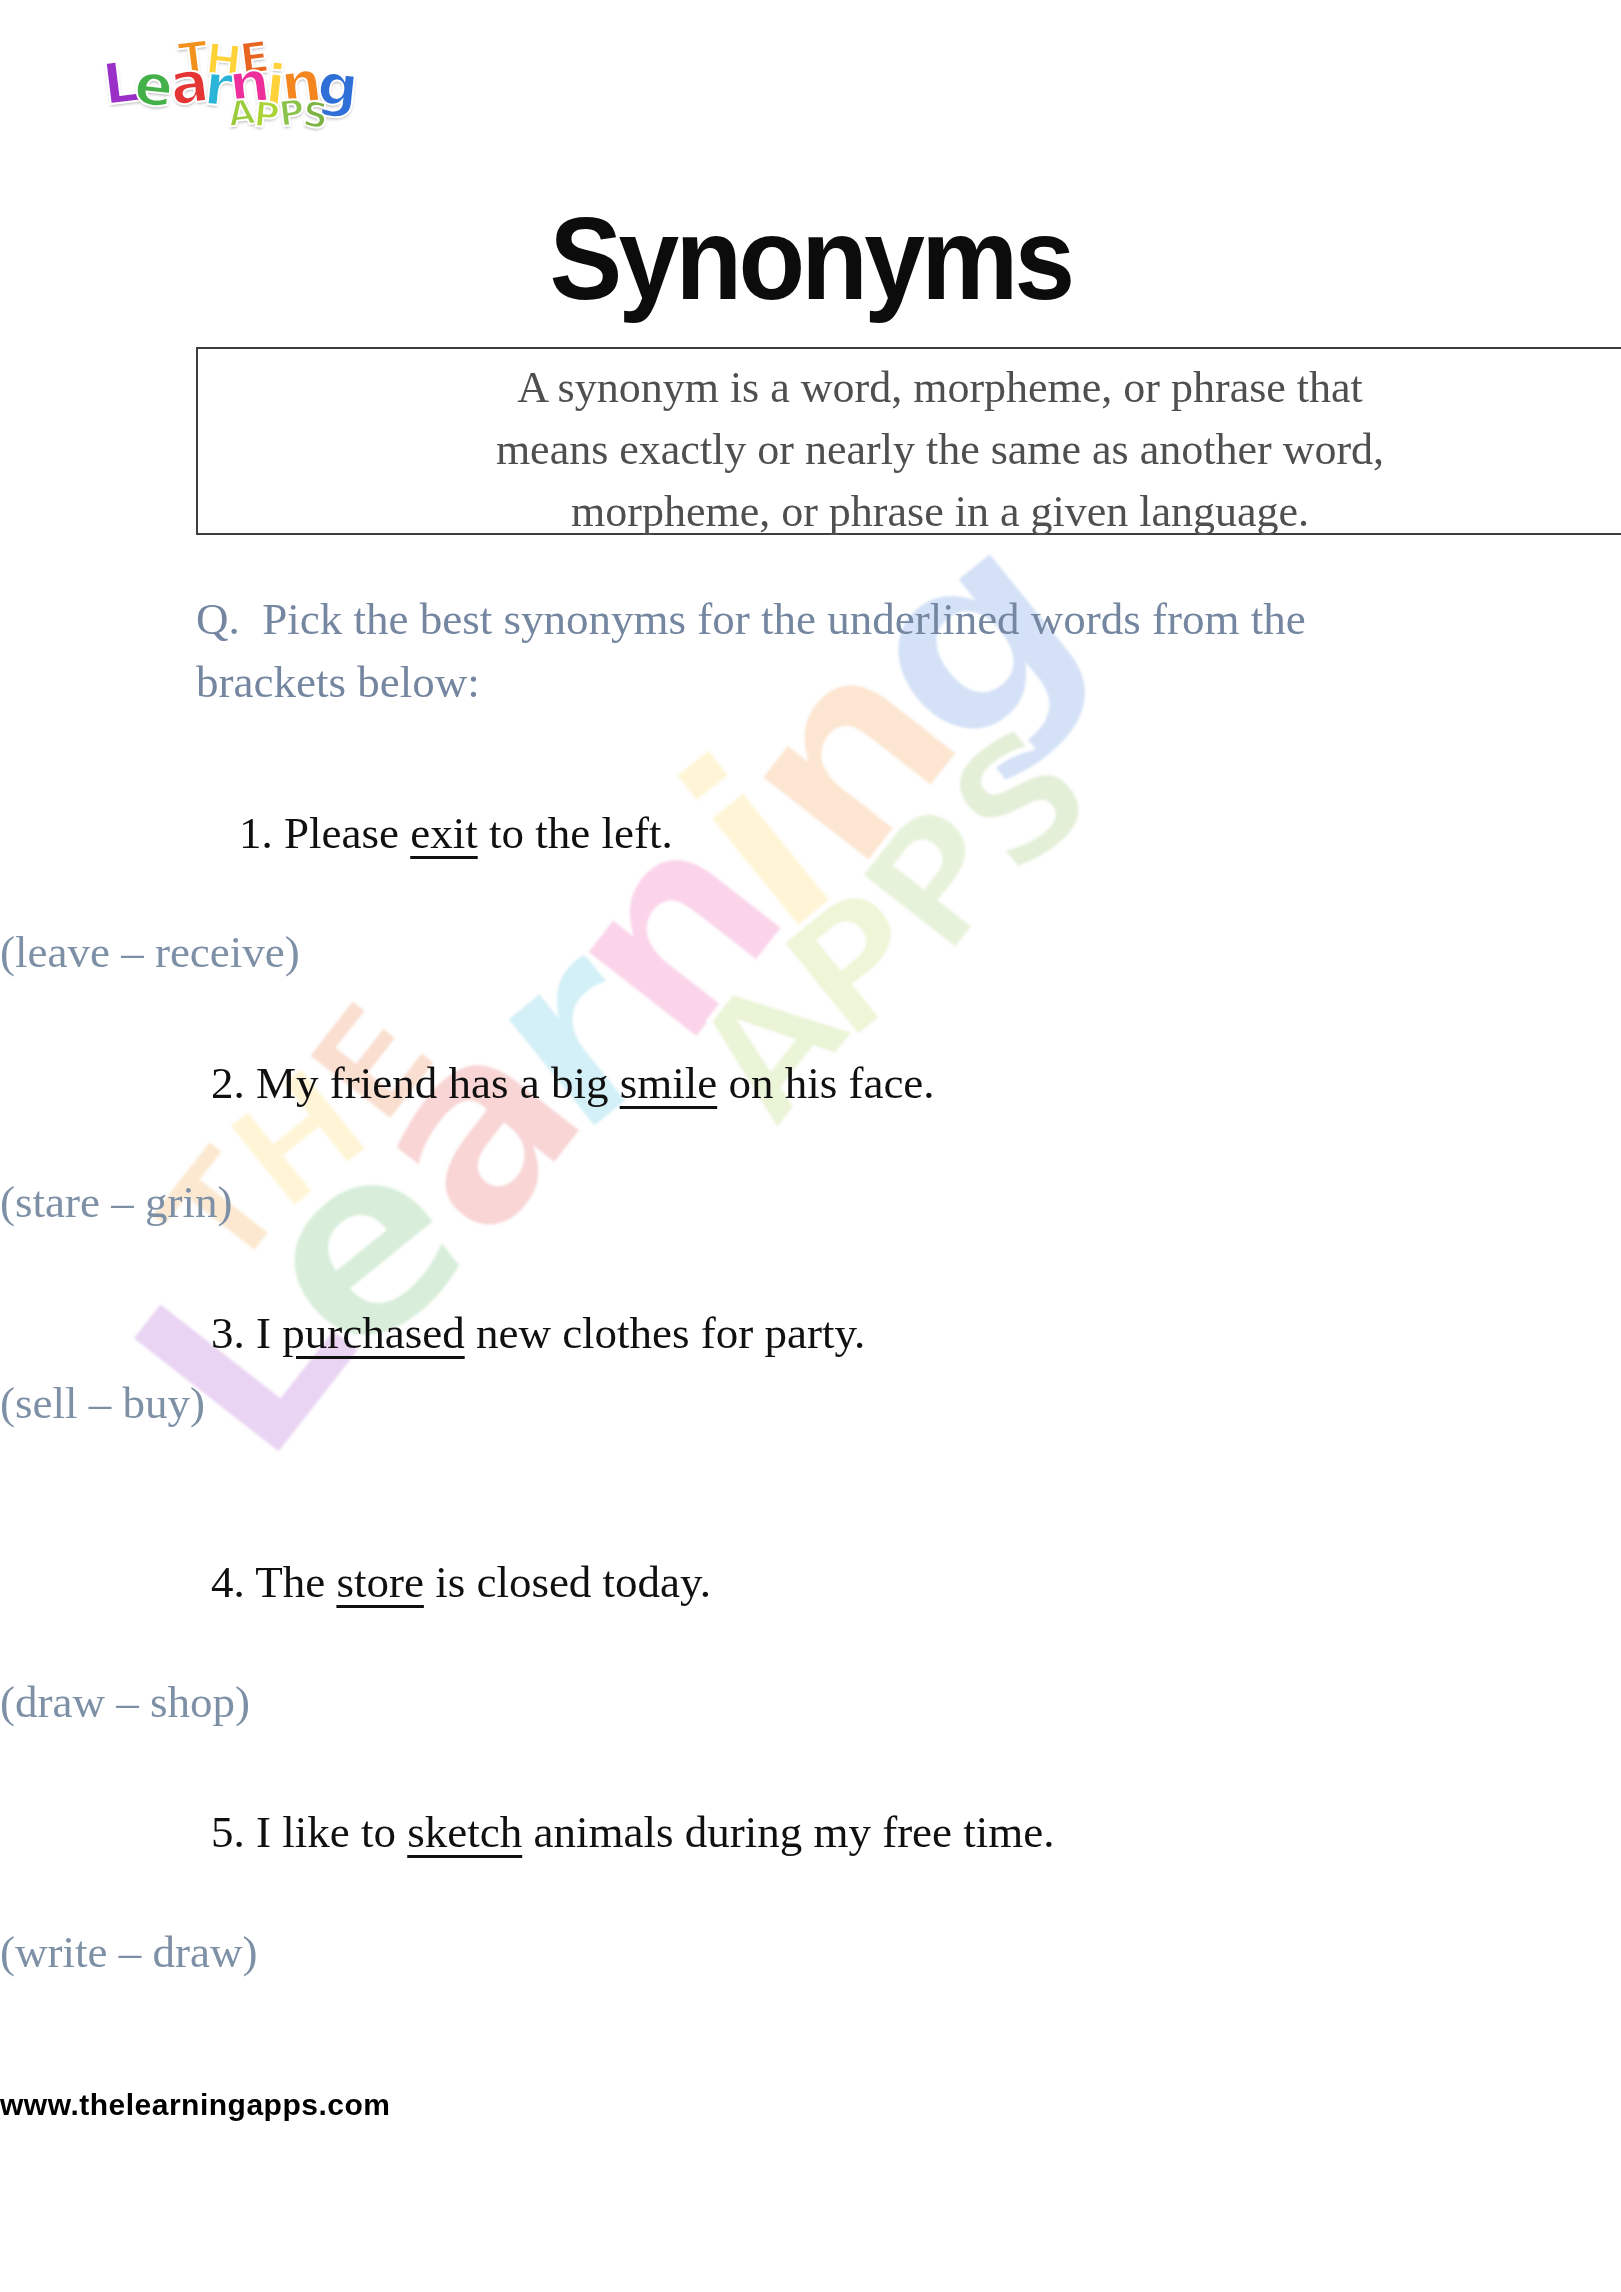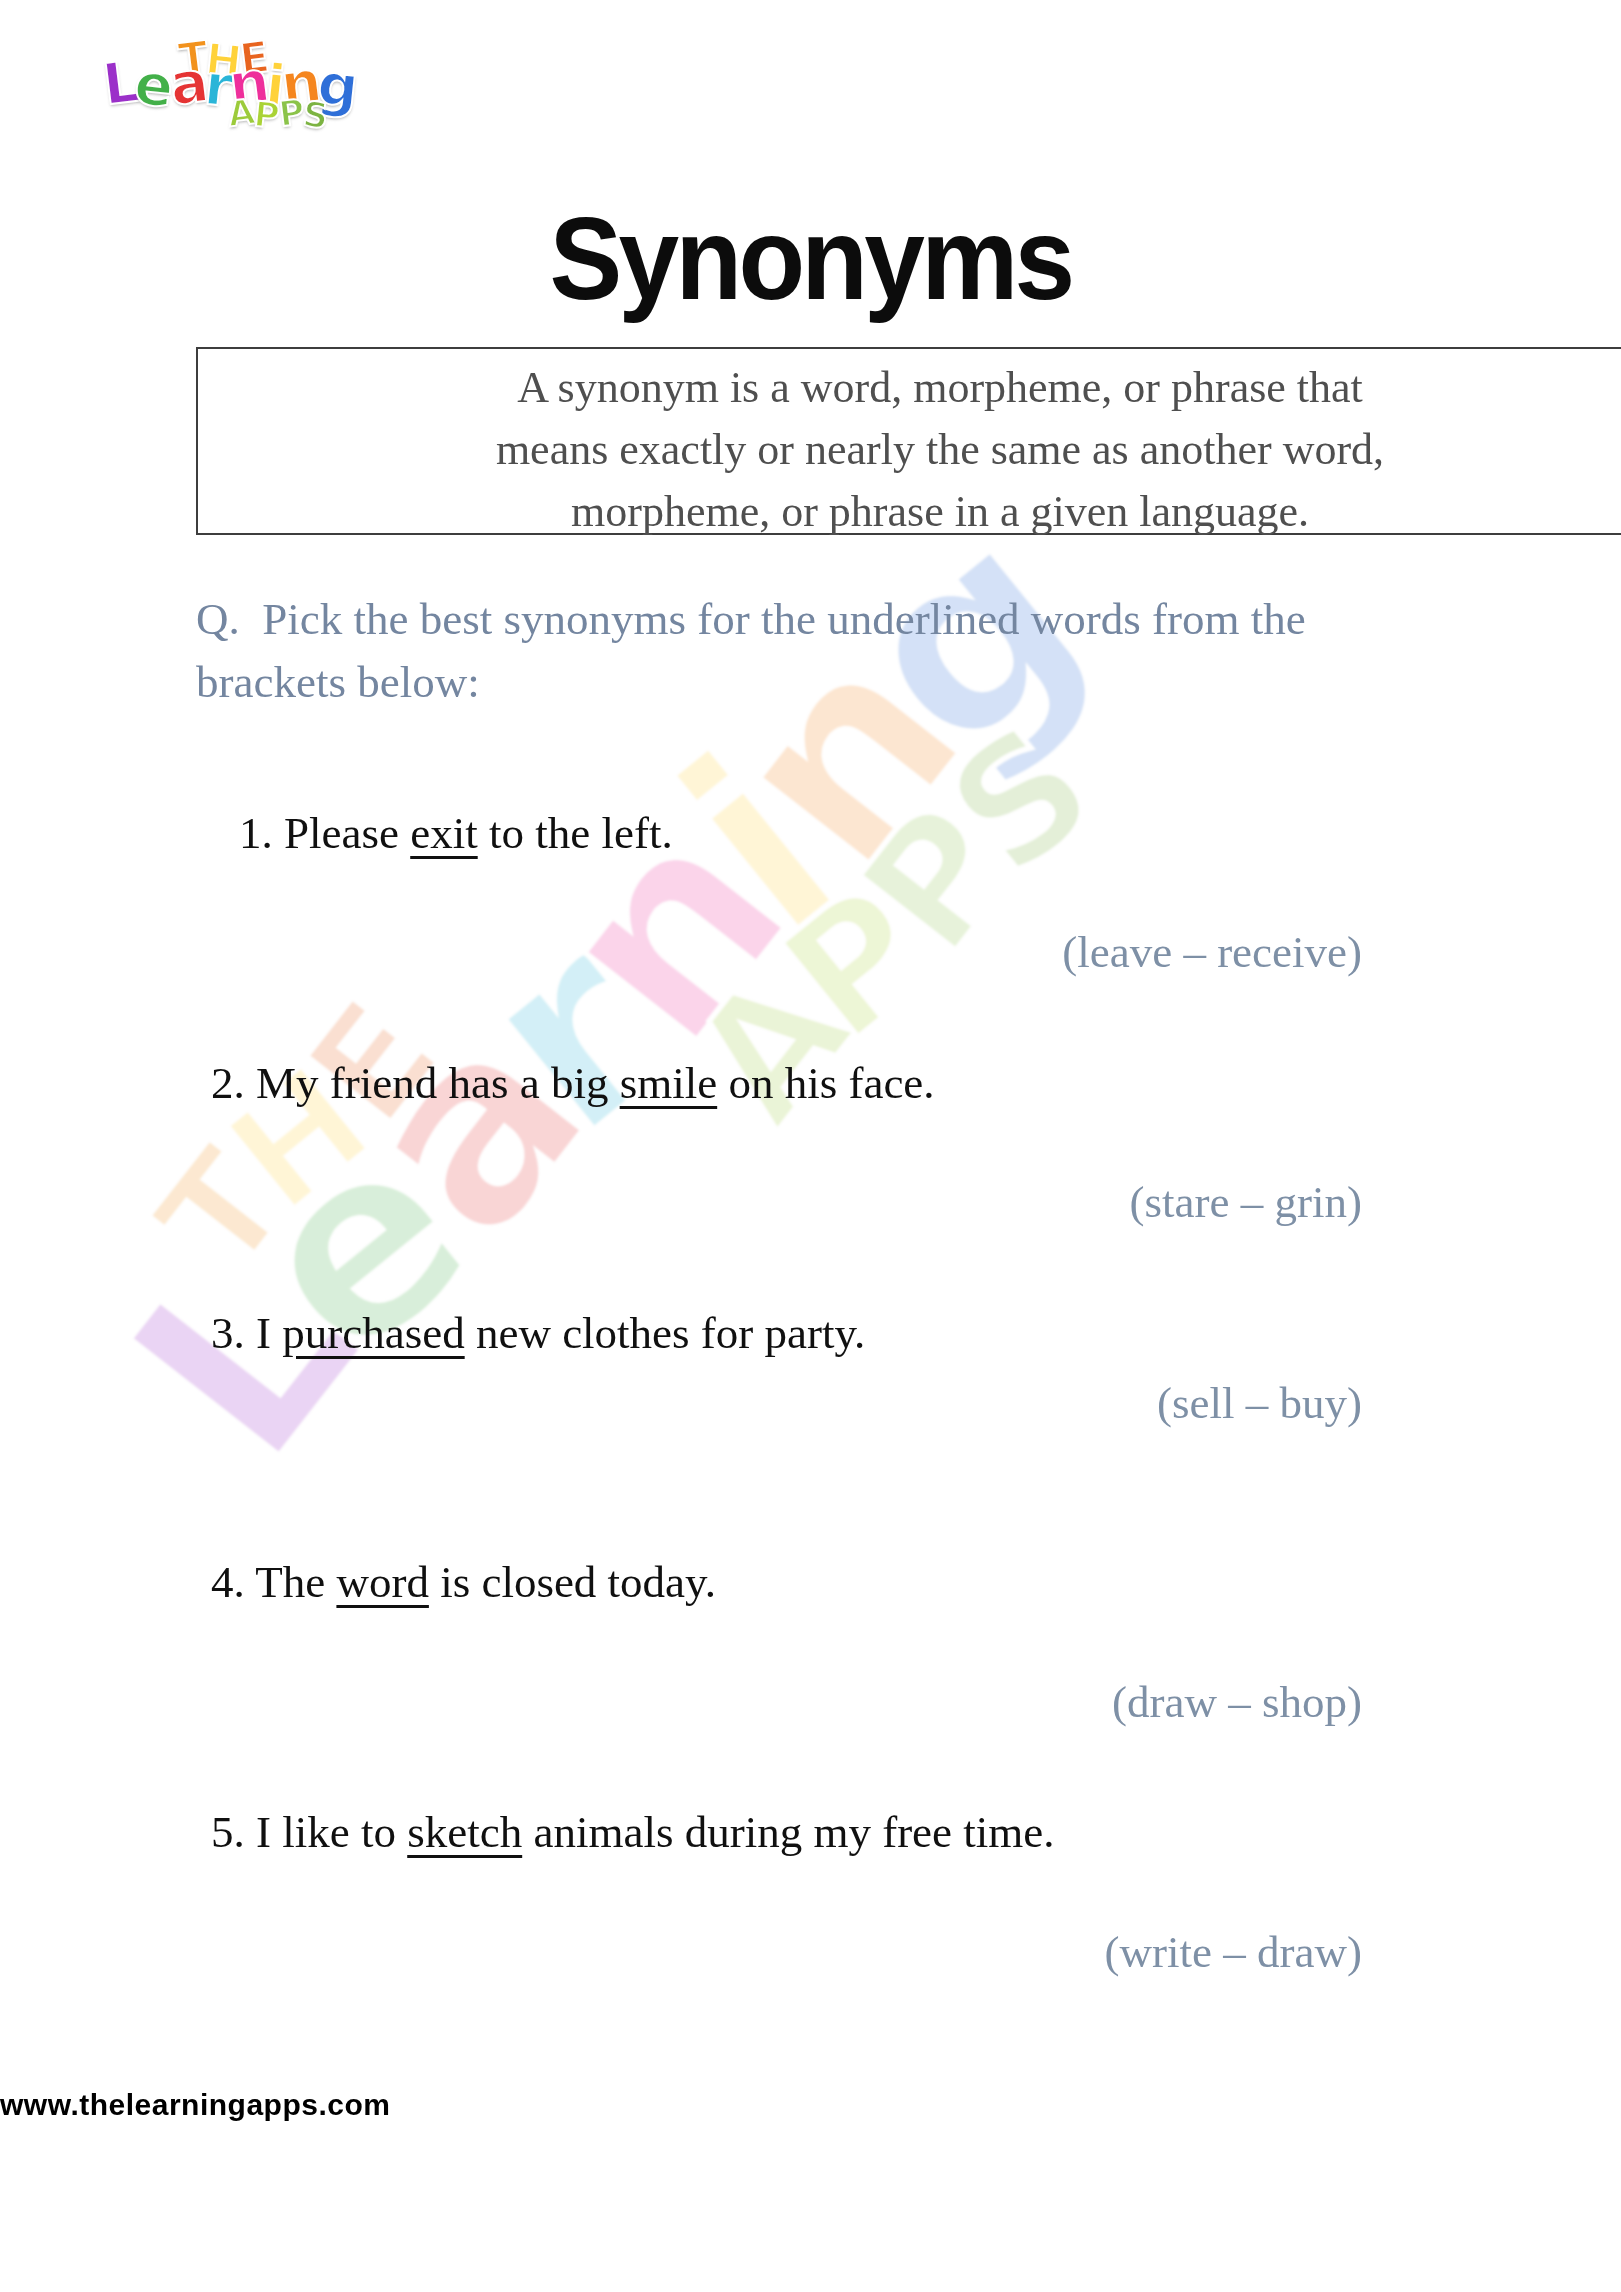--- a/index.html
+++ b/index.html
@@ -63,21 +63,21 @@
   .item{
     position:absolute;left:211px;width:1274px;
     color:#101010;font-size:45px;line-height:55px;white-space:nowrap;
   }
   .item .uword{
     text-decoration:underline;
     text-decoration-thickness:2.9px;
     text-underline-offset:7.8px;
   }
   .option{
-    position:absolute;left:0;width:1362px;text-align:right;
+    position:absolute;left:0;width:1362px;text-align:left;
     color:#7e90a6;font-size:45px;line-height:55px;
   }
   .i1{top:806px;margin-left:28px;} .o1{top:925px;}
   .i2{top:1056px;} .o2{top:1175px;}
   .i3{top:1306px;} .o3{top:1376px;}
   .i4{top:1555px;} .o4{top:1675px;}
   .i5{top:1805px;} .o5{top:1925px;}
 
   
   .footer{
@@ -118,21 +118,21 @@
 
   <div class="item i1"><span>1. Please </span><span class="uword">exit</span><span> to the left.</span></div>
   <div class="option o1">(leave – receive)</div>
 
   <div class="item i2"><span>2. My friend has a big </span><span class="uword">smile</span><span> on his face.</span></div>
   <div class="option o2">(stare – grin)</div>
 
   <div class="item i3"><span>3. I </span><span class="uword">purchased</span><span> new clothes for party.</span></div>
   <div class="option o3">(sell – buy)</div>
 
-  <div class="item i4"><span>4. The </span><span class="uword">word</span><span> is closed today.</span></div>
+  <div class="item i4"><span>4. The </span><span class="uword">store</span><span> is closed today.</span></div>
   <div class="option o4">(draw – shop)</div>
 
   <div class="item i5"><span>5. I like to </span><span class="uword">sketch</span><span> animals during my free time.</span></div>
   <div class="option o5">(write – draw)</div>
 
   <div class="footer">www.thelearningapps.com</div>
 
 </div>
 
 

